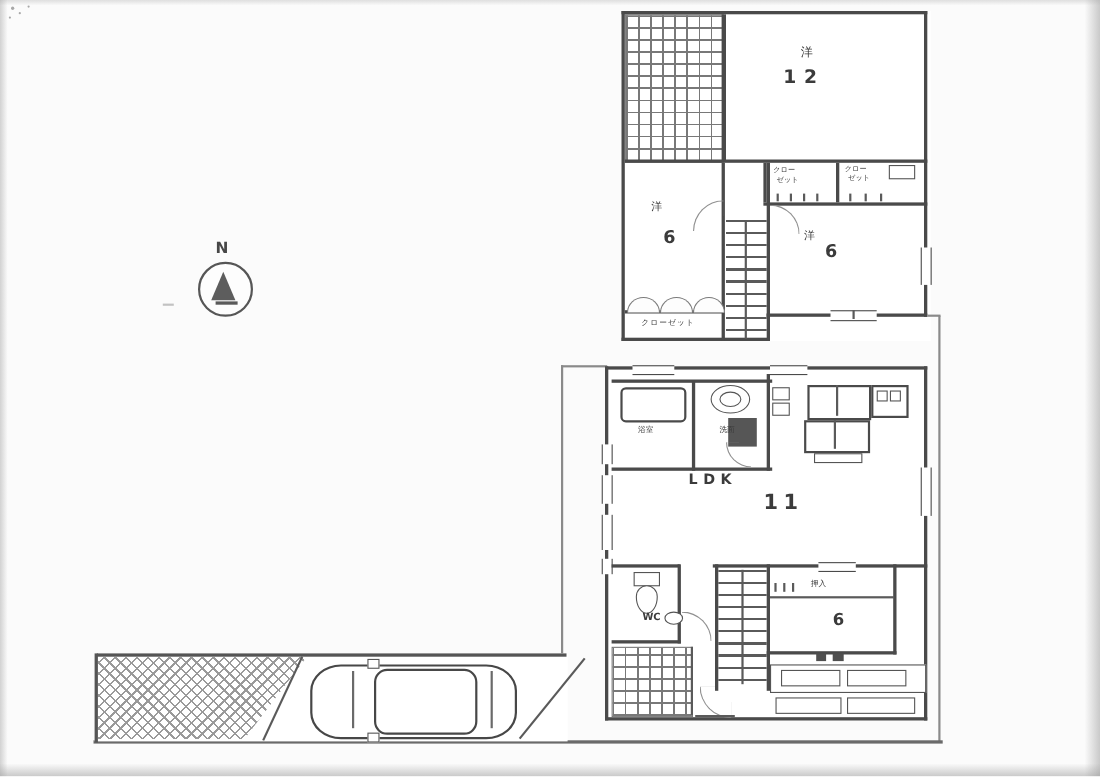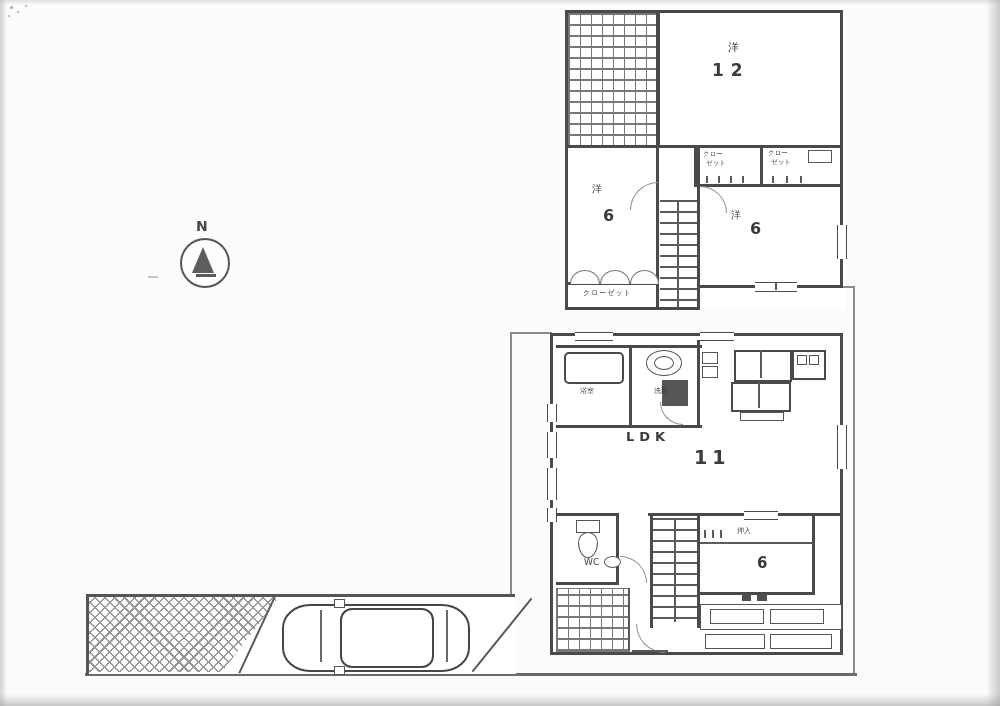--- a/index.html
+++ b/index.html
@@ -149,21 +149,21 @@
   <div class="win-v" style="left:547px;top:508px;width:8px;height:14px"></div>
 
   <div class="w" style="left:556px;top:513px;width:62px;height:3px"></div>
   <div class="w" style="left:648px;top:513px;width:195px;height:3px"></div>
   <div class="win-h" style="left:744px;top:511px;width:34px;height:7px"></div>
 
   <div class="w" style="left:616px;top:513px;width:3px;height:72px"></div>
   <div class="w" style="left:556px;top:582px;width:63px;height:3px"></div>
   <div class="bx15" style="left:576px;top:520px;width:22px;height:11px"></div>
   <div class="bx15" style="left:578px;top:532px;width:18px;height:24px;border-radius:50% 50% 50% 50%/40% 40% 60% 60%"></div>
-  <div class="lbl" style="left:584px;top:558px;font-size:9px;font-weight:400">WC</div>
+  <div class="lbl" style="left:584px;top:558px;font-size:9px;font-weight:700">WC</div>
   <div class="bx15" style="left:604px;top:556px;width:15px;height:10px;border-radius:50%"></div>
   <div class="arc arc-tr" style="left:620px;top:556px;width:26px;height:26px"></div>
 
   <div class="grid" style="left:556px;top:588px;width:72px;height:62px"></div>
   <div class="w" style="left:628px;top:588px;width:2px;height:62px;background:#5a5a5a"></div>
   <div class="arc arc-bl" style="left:636px;top:624px;width:28px;height:28px"></div>
   <div class="tick" style="left:632px;top:650px;width:36px;height:2px"></div>
 
   <div class="w" style="left:650px;top:513px;width:3px;height:115px"></div>
   <div class="w" style="left:697px;top:513px;width:3px;height:115px"></div>

